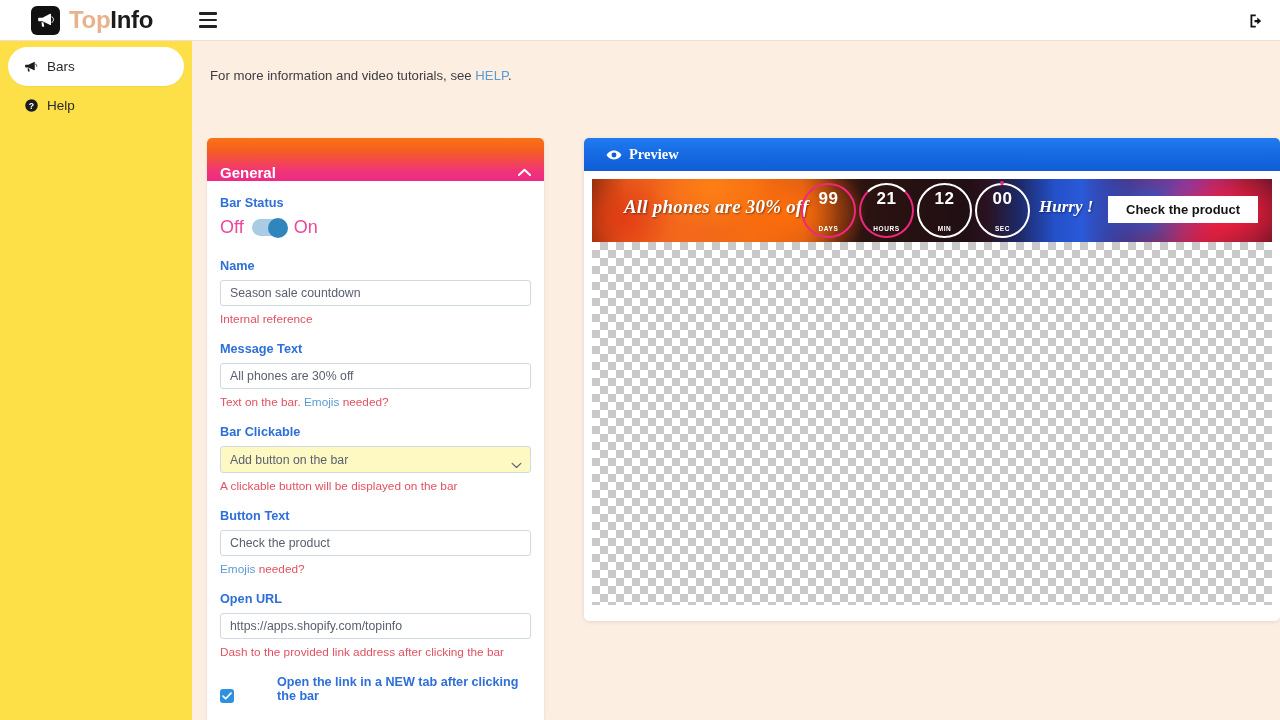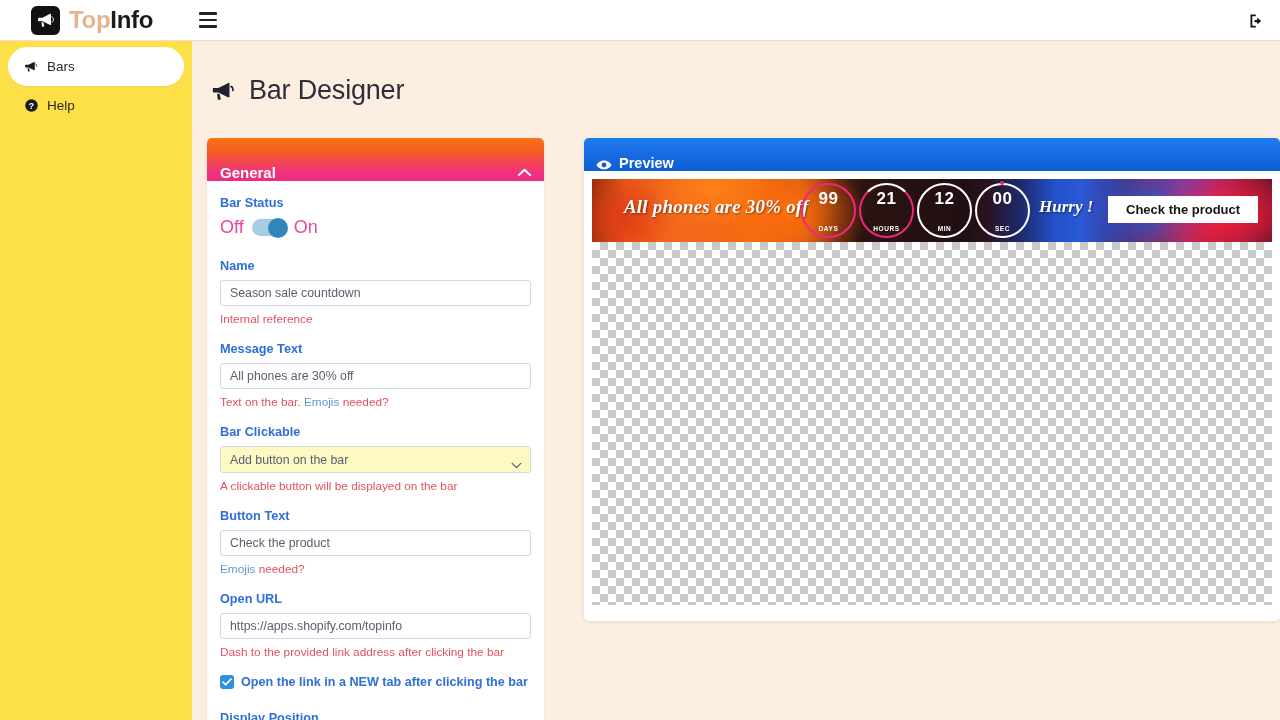--- a/index.html
+++ b/index.html
@@ -185,21 +185,21 @@
     flex: none;
   }
   .switch .knob {
     position: absolute; top: -1.5px; right: -2px;
     width: 20px; height: 20px;
     border-radius: 50%;
     background: #2f86bd;
   }
 
   
-  .check-row { display: flex; align-items: flex-end; margin-top: 4px; margin-bottom: 22px; }
+  .check-row { display: flex; align-items: flex-end; margin-top: 4px; margin-bottom: 22px; gap: 36px; }
   .cbox {
     width: 14px; height: 14px; border-radius: 3px;
     background: #2f8fe0;
     display: flex; align-items: center; justify-content: center;
     margin-right: 7px; flex: none;
     cursor: pointer;
   }
   .check-row .clabel {
     color: #2f6fd8; font-size: 12.6px; font-weight: bold;
   }
@@ -210,22 +210,23 @@
     margin-left: 40px;
     background: #ffffff;
     border-radius: 5px;
     overflow: hidden;
     box-shadow: 0 1px 4px rgba(0,0,0,.10);
     height: 483px;
   }
   #preview-head {
     height: 33px;
     background: linear-gradient(180deg, #1f7bf0 0%, #1668e0 55%, #0e5ed6 100%);
-    display: flex; align-items: flex-end;
-    padding-left: 12px;
+    display: flex; align-items: center;
+    padding-left: 22px;
+    font-family: Liberation Serif, serif;
   }
   #preview-head .eye { margin-right: 7px; display:flex; align-items:center; }
   #preview-head .title { color: #fff; font-size: 14.5px; font-weight: bold; }
   #preview-body { padding: 8px 8px 8px 8px; }
 
   
   #bar {
     position: relative;
     width: 100%; height: 63px;
     overflow: hidden;
@@ -362,30 +363,20 @@
         <text x="12" y="17" font-size="14" font-weight="bold" fill="#ffffff" text-anchor="middle" font-family="Liberation Sans, sans-serif">?</text>
       </svg>
     </span>
     <span>Help</span>
   </div>
 </div>
 
 <div id="main">
 
   <div id="page-head">
-    <div id="page-title-row">
-      <span id="page-title-icon">
-        <svg width="28" height="26" viewBox="0 0 24 24">
-          <path d="M3.5 9.2h4.2l9.3-4.6c.5-.3 1 .1 1 .6v12.1c0 .6-.5.9-1 .7l-9.3-4.6H3.5c-.5 0-.9-.4-.9-.9V10c0-.4.4-.8.9-.8z" fill="#1f2330"></path>
-          <path d="M6.6 14.6h2.2l1.1 4.6c.1.5-.2.9-.7.9H7.9c-.4 0-.7-.2-.8-.6l-.5-4.9z" fill="#1f2330"></path>
-          <path d="M19.4 8c1 0 1.8 1.6 1.8 3.6" fill="none" stroke="#1f2330" stroke-width="1.5" stroke-linecap="round"></path>
-        </svg>
-      </span>
-      <h1 id="page-title">Bar Designer</h1>
-    </div>
     <div id="page-sub">
       <span>For more information and video tutorials, see </span><a href="#">HELP</a><span>.</span>
     </div>
   </div>
 
   <div id="cards">
 
     <div id="general-card">
       <div id="general-head">
         <span class="title">General</span>

